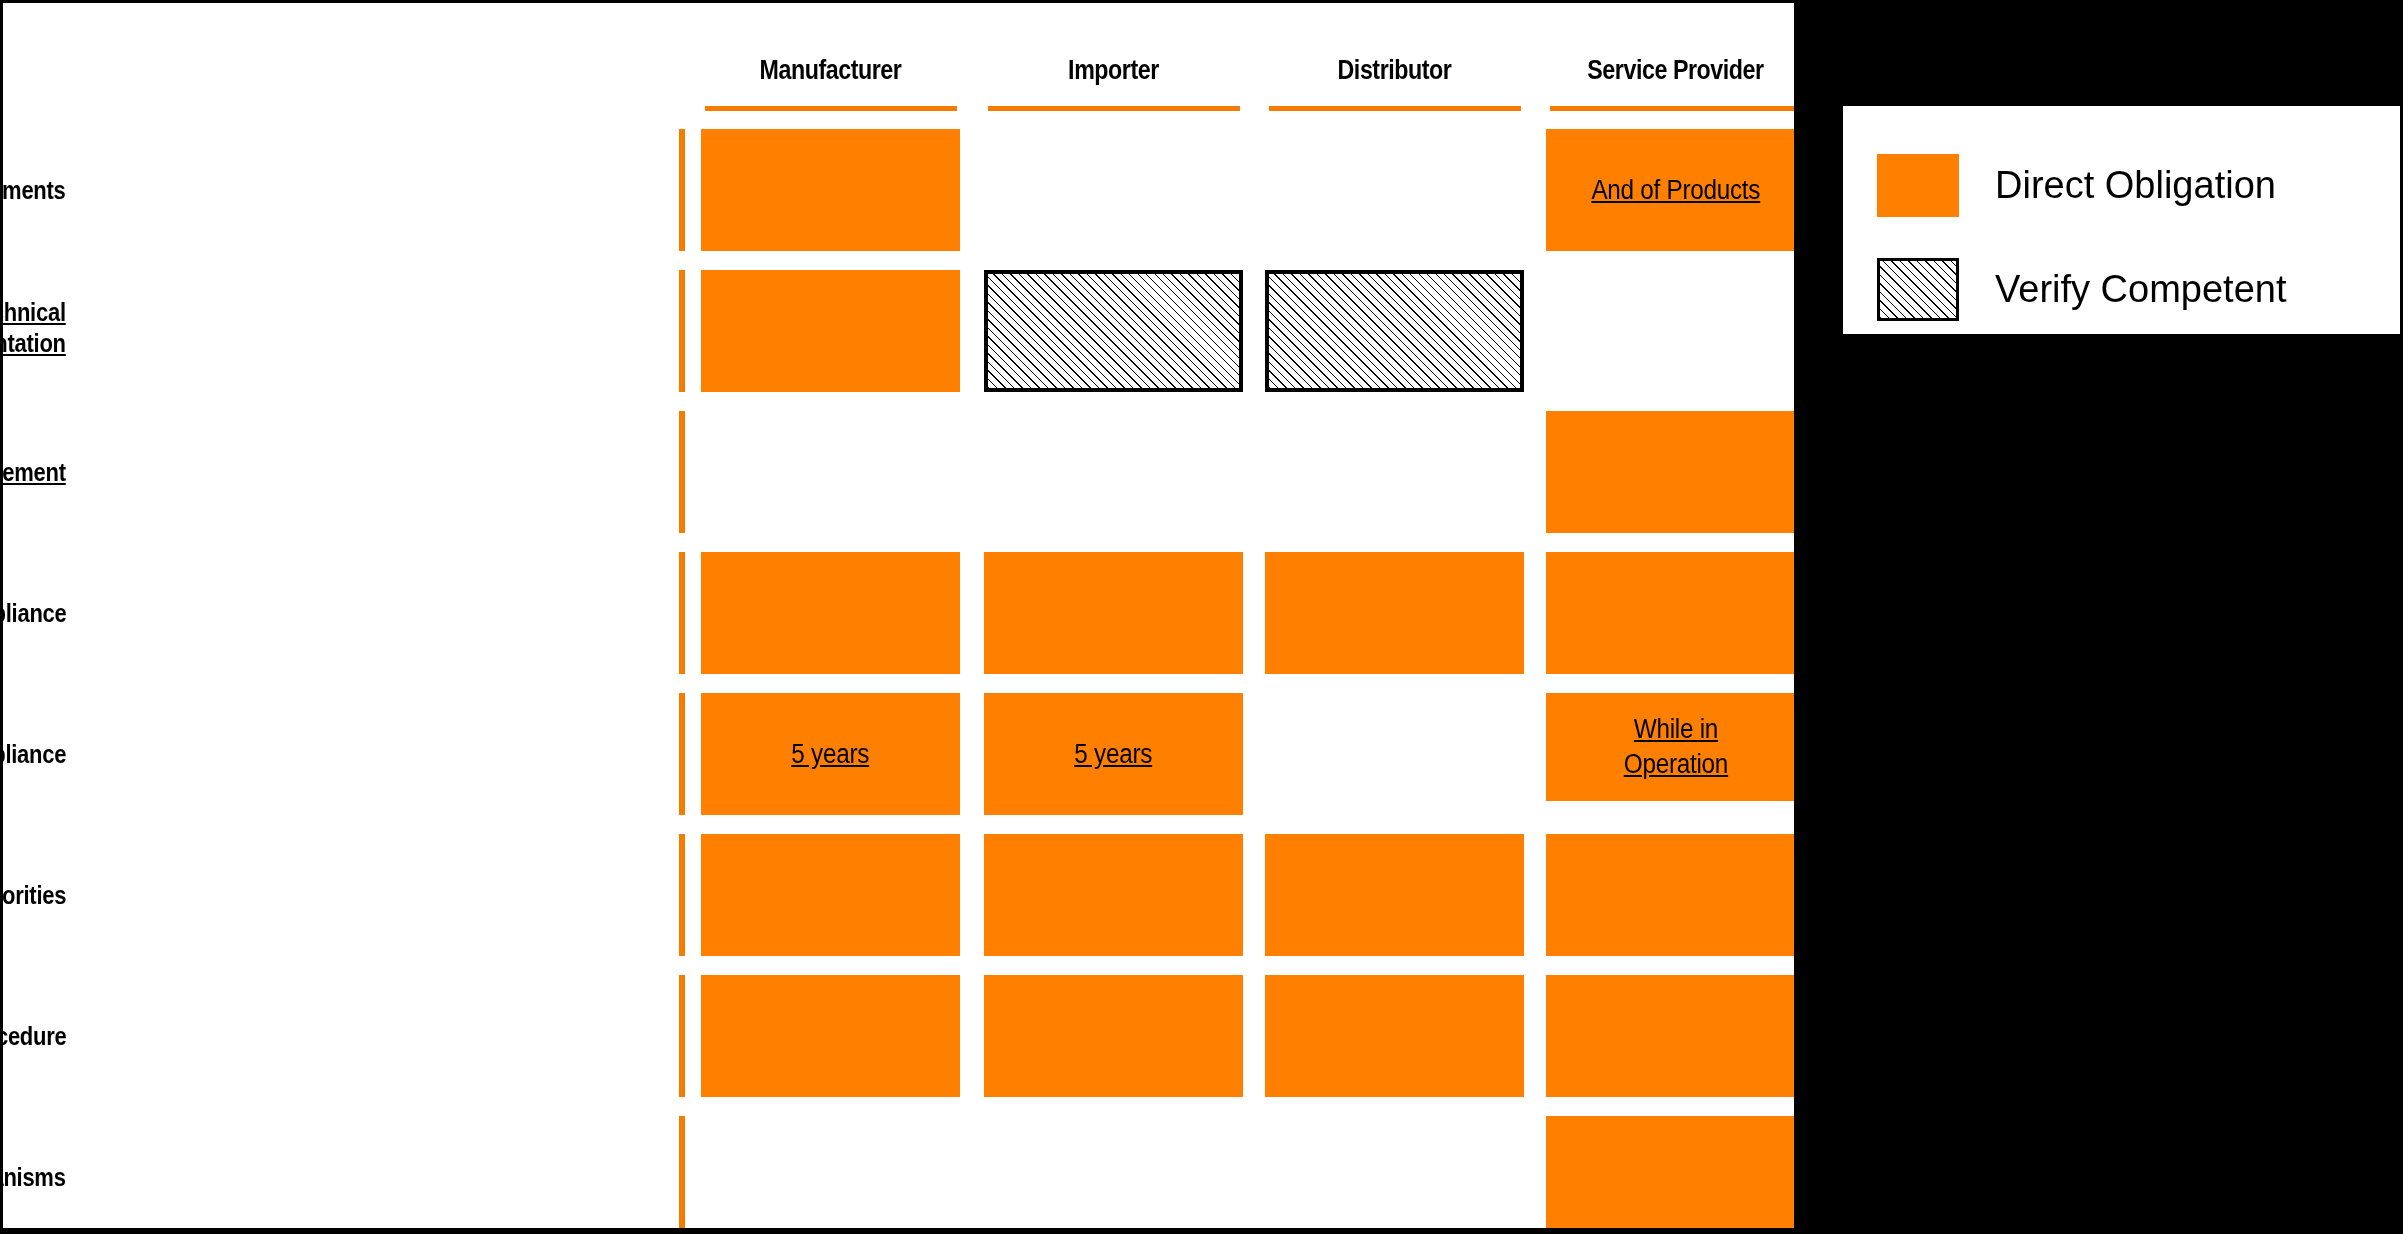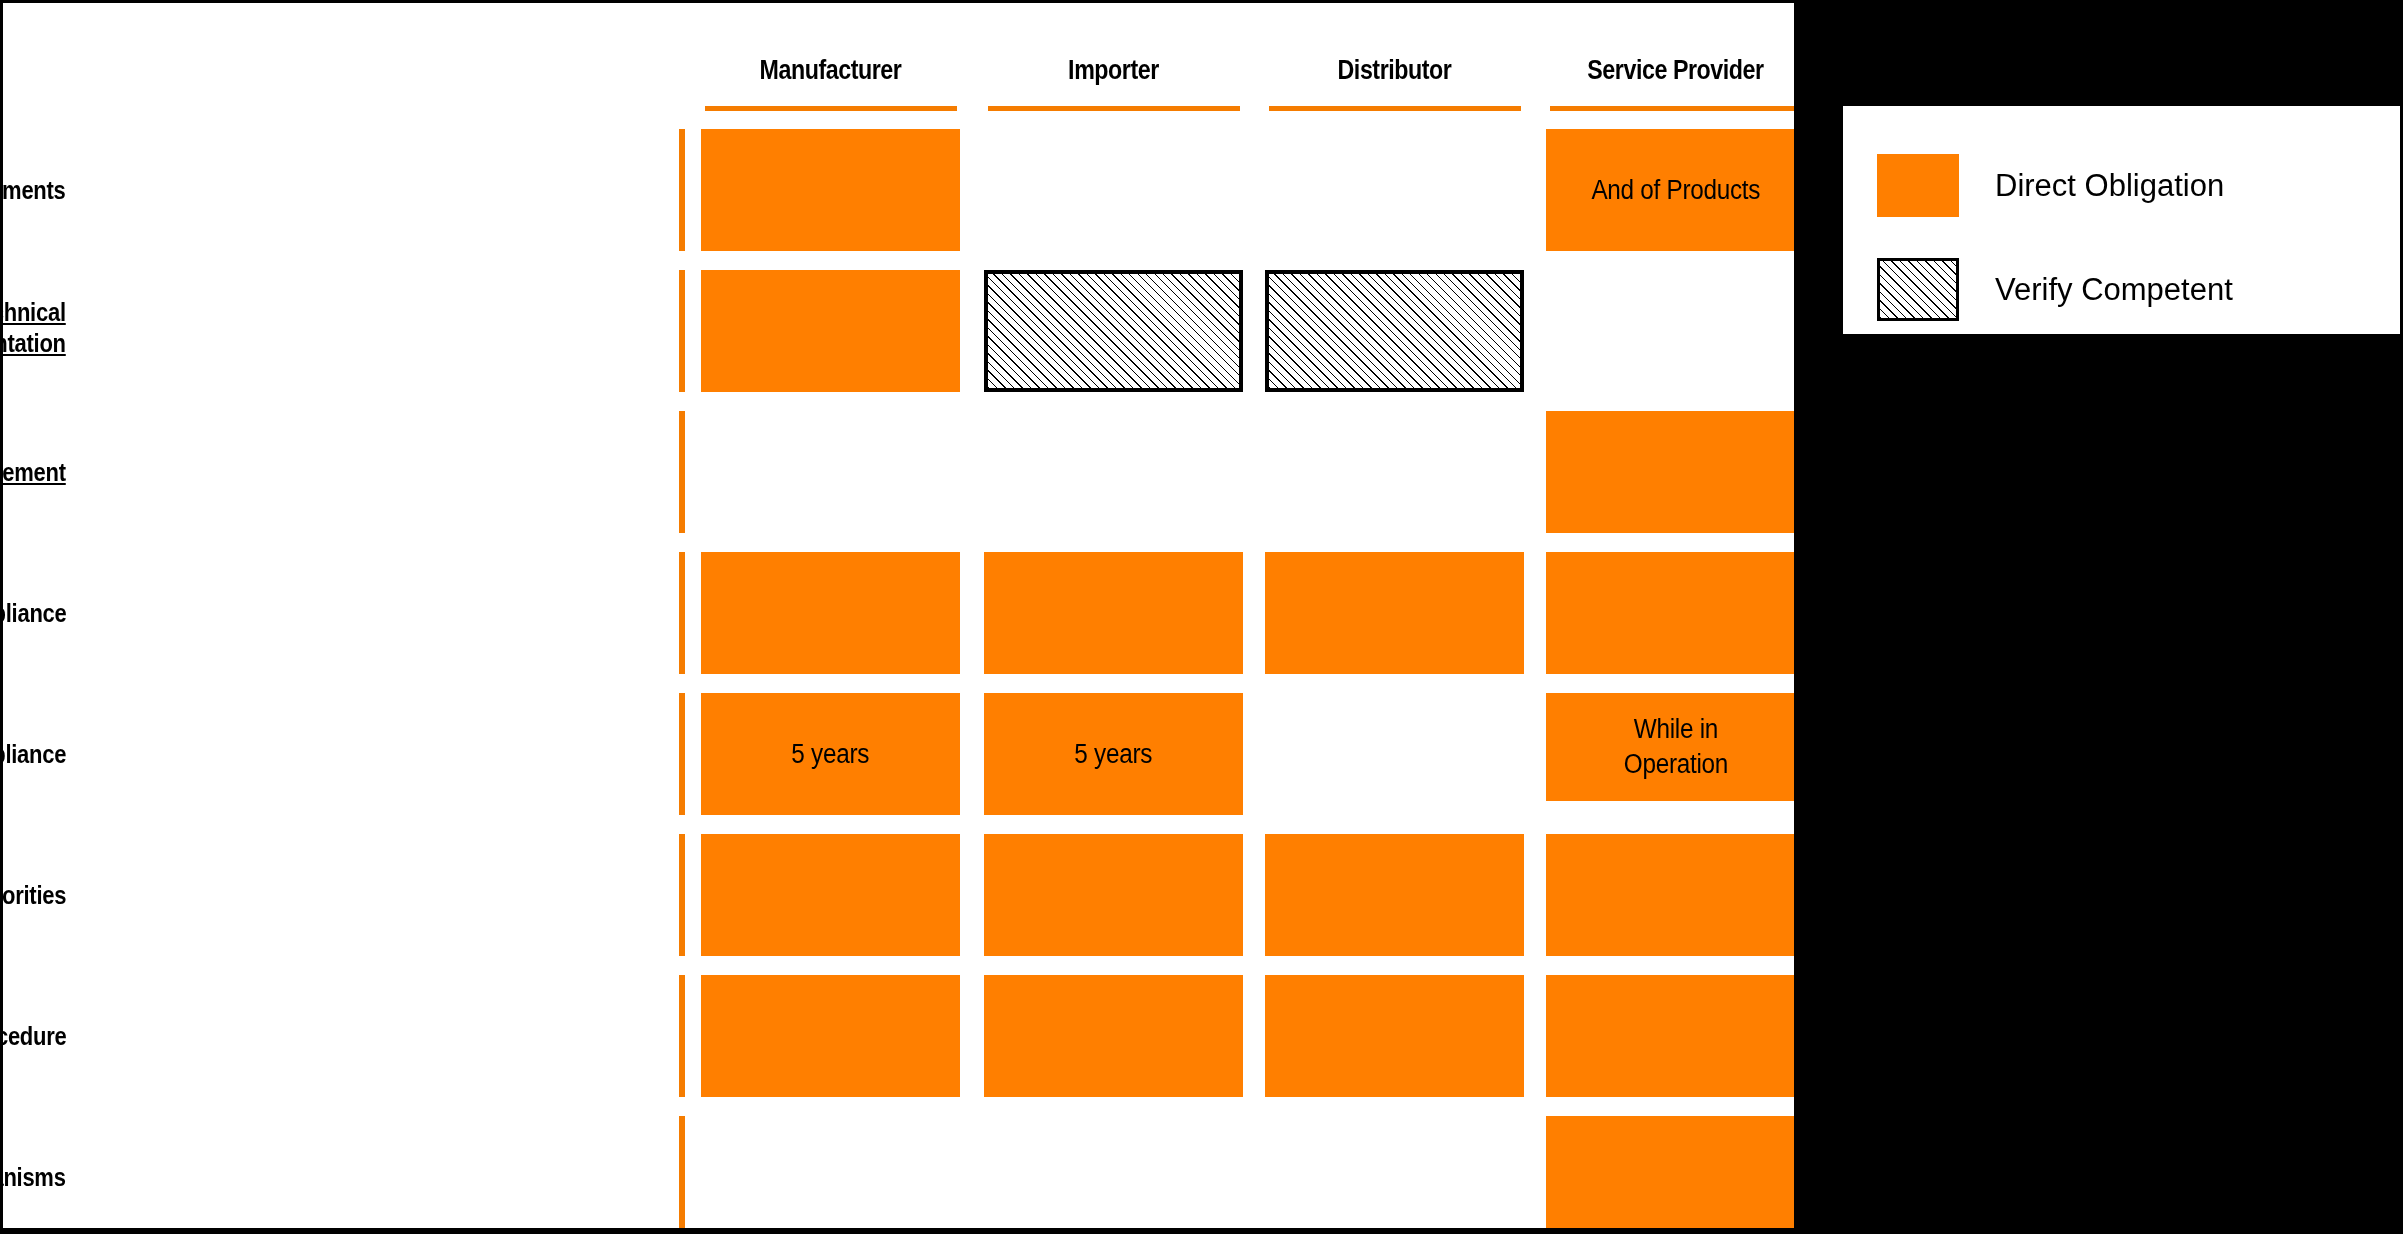--- a/index.html
+++ b/index.html
@@ -80,20 +80,21 @@
   .cell {
     position: absolute;
     box-sizing: border-box;
     display: flex;
     align-items: center;
     justify-content: center;
     text-align: center;
   }
   .cell.direct {
     background: #FF7F00;
+    text-decoration: underline;
   }
   .cell.verify {
     background-color: #ffffff;
     border: 4px solid #000000;
     background-image: repeating-linear-gradient(
         45deg,
         #000000 0px, #000000 1px,
         rgba(0,0,0,0) 1px, rgba(0,0,0,0) 6px);
   }
   .cell-text {
@@ -133,21 +134,21 @@
     background-color: #ffffff;
     border: 3px solid #000000;
     box-sizing: border-box;
     background-image: repeating-linear-gradient(
         45deg,
         #000000 0px, #000000 1px,
         rgba(0,0,0,0) 1px, rgba(0,0,0,0) 6px);
   }
   .legend-label {
     margin-left: 36px;
-    font-size: 31px;
+    font-size: 38px;
     color: #000000;
     white-space: nowrap;
   }
 </style>
 </head>
 <body>
 
 <div id="root">
 
   <div id="chart-panel">

